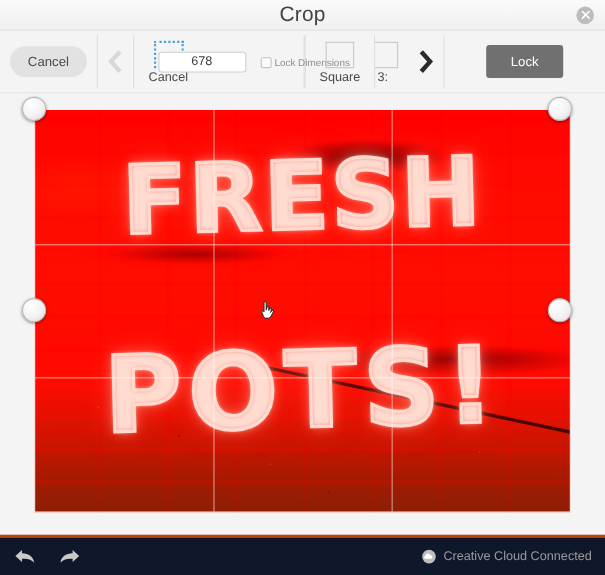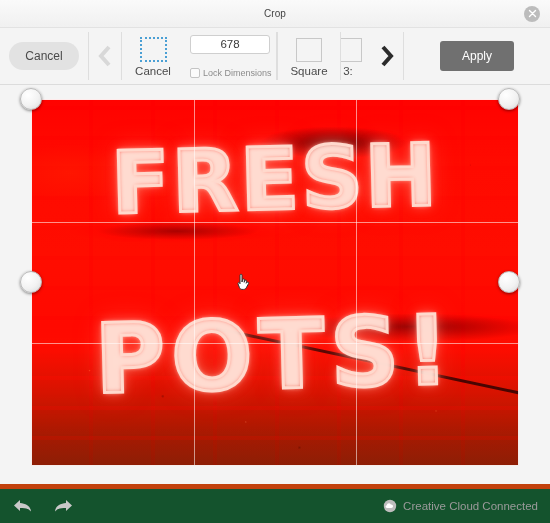--- a/index.html
+++ b/index.html
@@ -27,21 +27,21 @@
     height: 28px;
     flex: 0 0 28px;
     position: relative;
     background: linear-gradient(#fafafa, #f0f0f0);
     border-bottom: 1px solid #e2e2e2;
     display: flex;
     align-items: center;
     justify-content: center;
   }
   .title-text {
-    font-size: 10px;
+    font-size: 19px;
     color: #444;
     letter-spacing: .1px;
   }
   .close-btn {
     position: absolute;
     right: 10px;
     top: 50%;
     transform: translateY(-50%);
     width: 16px;
     height: 16px;
@@ -117,21 +117,20 @@
     width: 27px;
     height: 25px;
   }
   .ratio-cell.clipped { width: 30px; overflow: hidden; }
   .ratio-cell.clipped .ratio-box { margin-left: -14px; }
   .ratio-cell.clipped .ratio-label { margin-left: -16px; }
 
   
   .dims-cell {
     width: 92px;
-    flex-direction: column;
     align-items: center;
     justify-content: center;
     gap: 13px;
     padding: 0 4px;
   }
   .dim-input {
     width: 80px;
     height: 19px;
     border: 1px solid #cfcfcf;
     border-radius: 3px;
@@ -311,22 +310,22 @@
     position: absolute;
     left: 236px;
     top: 188px;
     pointer-events: none;
   }
 
   
   .footer {
     height: 34px;
     flex: 0 0 34px;
-    background: #14532d;
-    border-top: 5px solid #c2410c;
+    background: #0f172a;
+    border-top: 3px solid #c2410c;
     display: flex;
     align-items: center;
     padding: 17px 12px;
   }
   .footer-left { display: flex; align-items: center; gap: 18px; }
   .nav-icon { cursor: pointer; display: block; }
   .footer-right {
     margin-left: auto;
     display: flex;
     align-items: center;
@@ -399,21 +398,21 @@
 
     <div class="tb-cell arrow-cell">
       <svg width="14" height="22" viewBox="0 0 14 22">
         <path d="M3 2 L11 11 L3 20" stroke="#2b2b2b" stroke-width="4" fill="none" stroke-linejoin="miter"></path>
       </svg>
     </div>
 
     <div class="tb-sep"></div>
 
     <div class="tb-cell apply-cell">
-      <button class="apply-btn">Apply</button>
+      <button class="apply-btn">Lock</button>
     </div>
   </div>
 
   <div class="canvas">
 
     <div class="photo-wrap">
       <div class="photo"></div>
       <div class="cable"></div>
       <div class="neon neon-1">FRESH</div>
       <div class="neon neon-2">POTS!</div>

